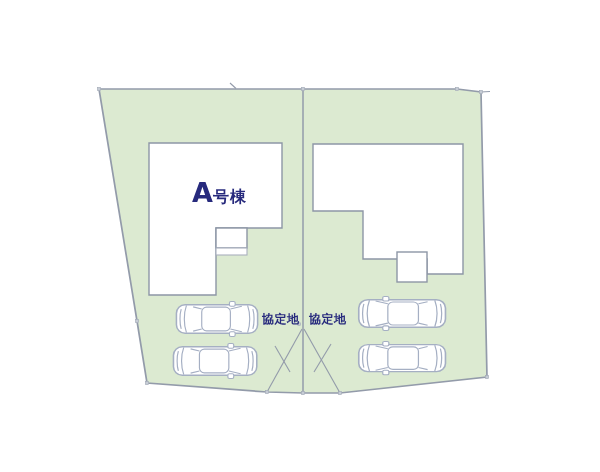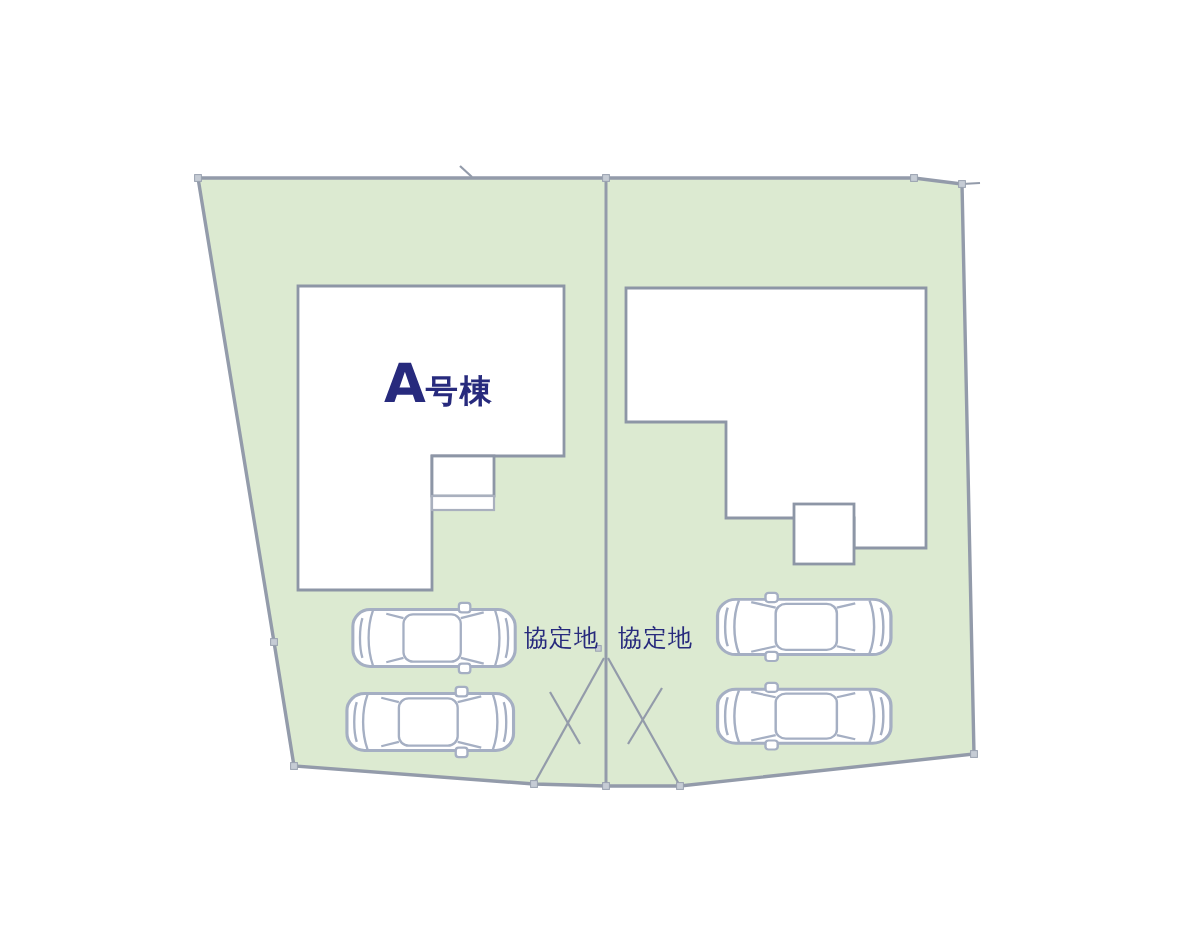--- a/index.html
+++ b/index.html
@@ -65,21 +65,21 @@
     font-weight:600;
     white-space:nowrap;
     line-height:1;
   }
   .bldg-label .big{font-size:27px;}
   .bldg-label .sm{font-size:16px;letter-spacing:1px;}
   .agm-label{
     position:absolute;
     color:var(--label-text,#272a7d);
     font-size:12px;
-    font-weight:400;
+    font-weight:700;
     letter-spacing:.5px;
     white-space:nowrap;
     line-height:1;
   }
 </style>
 </head>
 <body>
 
 <div id="stage">
 

